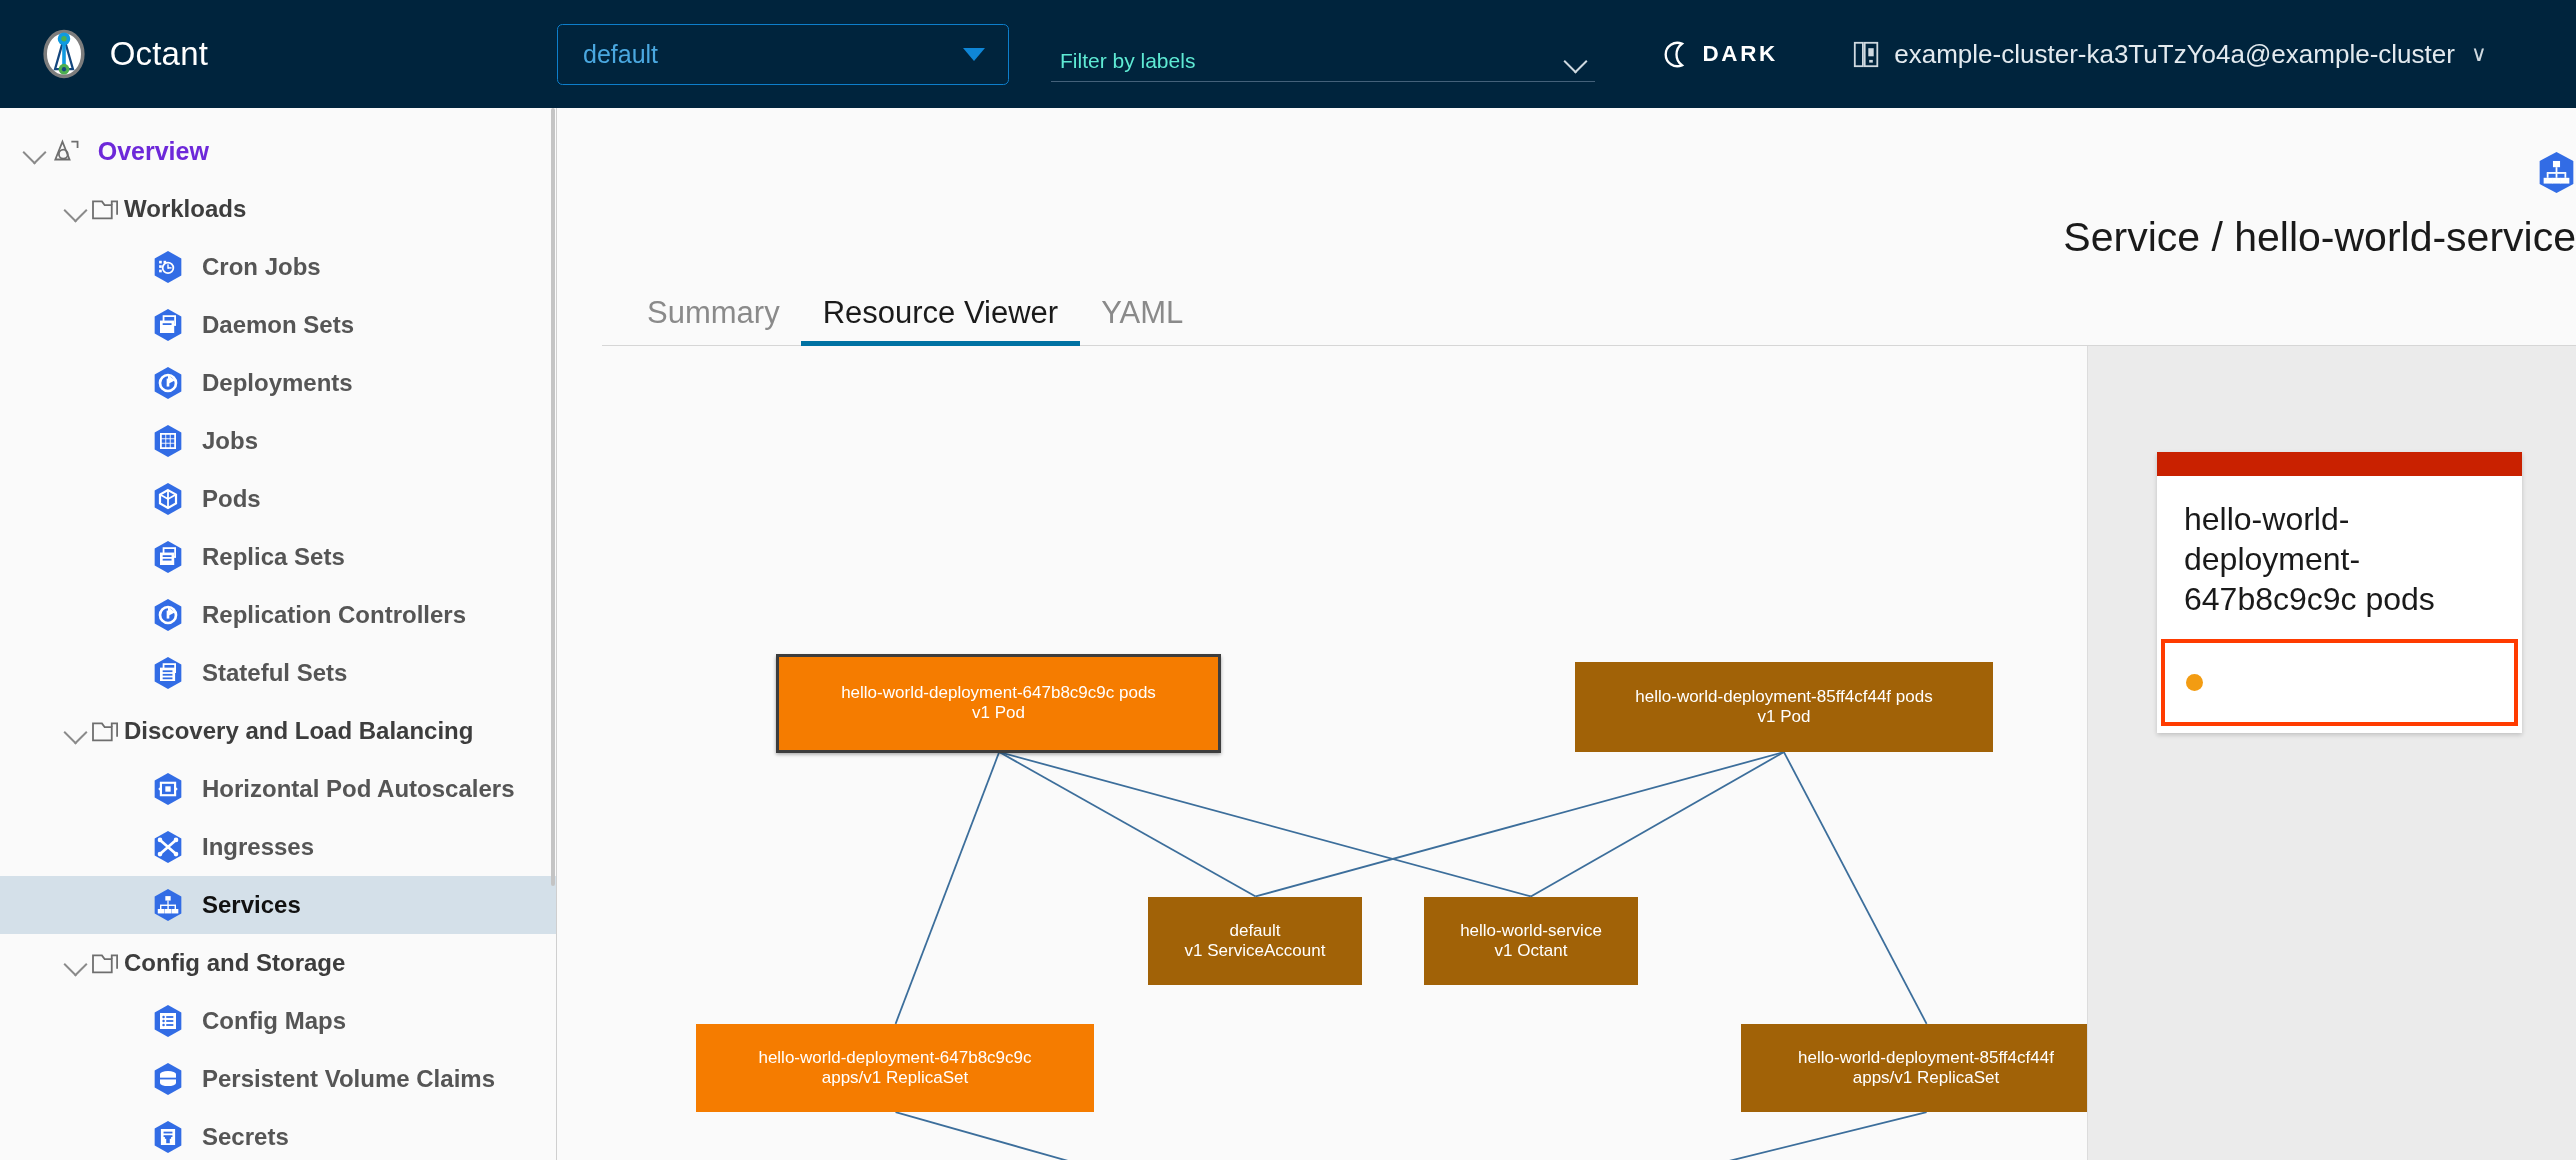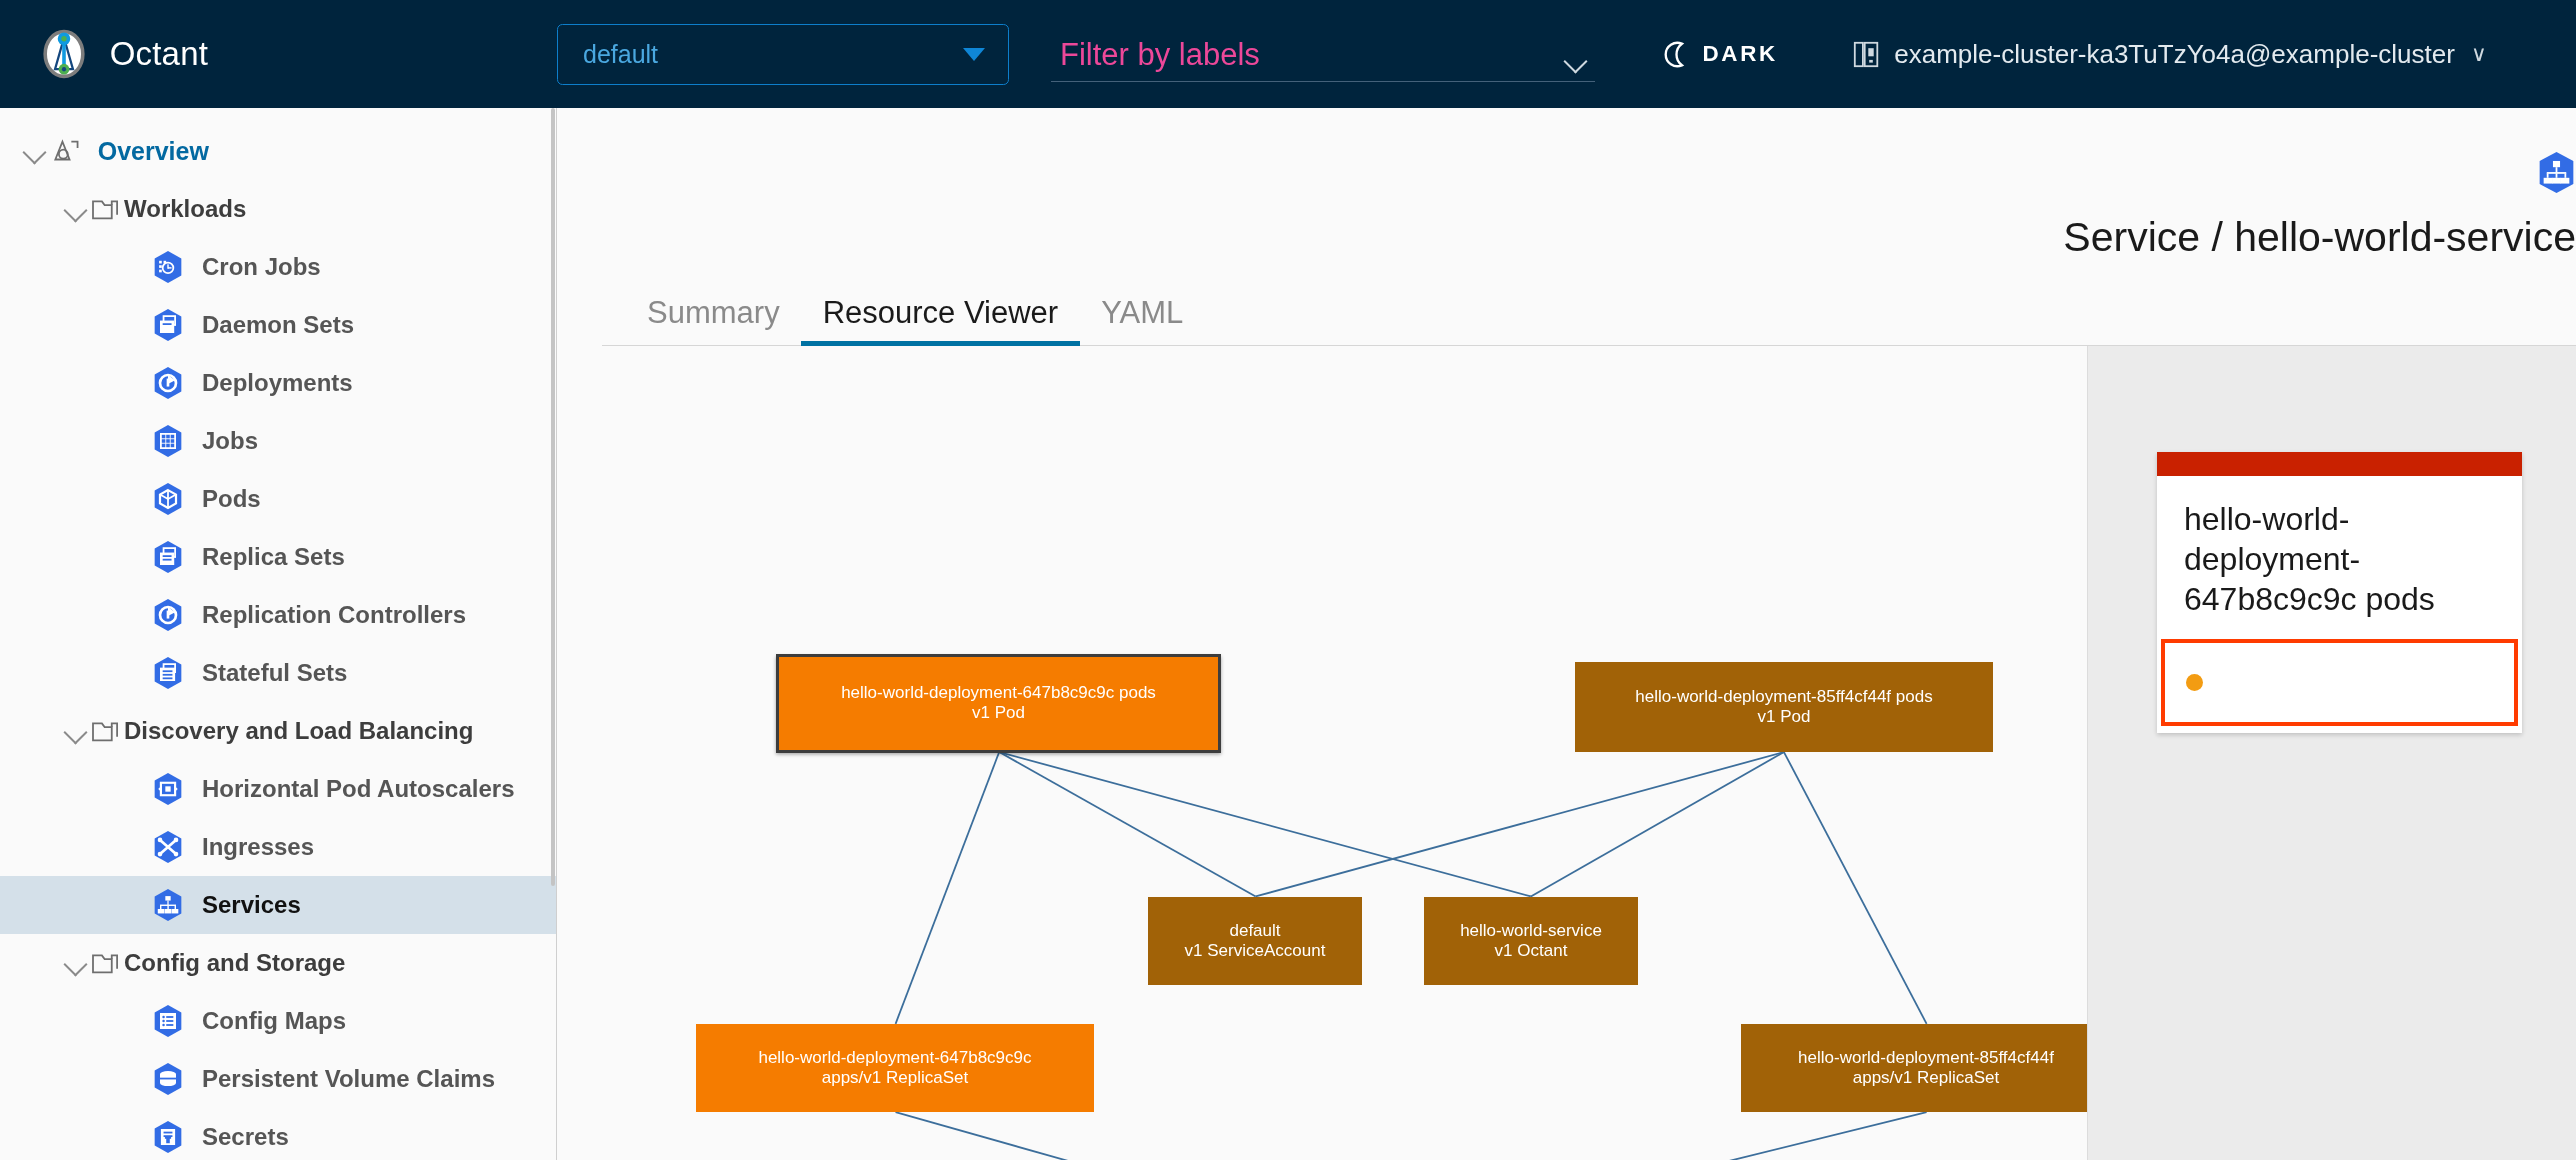--- a/index.html
+++ b/index.html
@@ -25,21 +25,21 @@
     padding: 0 23px 0 25px; color: #4aa8e0; font-size: 25px; cursor: pointer;
     background: transparent;
   }
   .ns-caret { width: 0; height: 0; border-left: 11.6px solid transparent; border-right: 11.6px solid transparent; border-top: 13.4px solid #0f86d6; }
 
   .labels-filter {
     margin-left: 42px; width: 544px; height: 55px; border-bottom: 1.8px solid #44617a;
     display: flex; align-items: flex-end; justify-content: space-between; padding: 0 7.2px 7.2px 9px;
     cursor: text;
   }
-  .labels-filter-text { color: #ec4899; font-size: 31px; }
+  .labels-filter-text { color: #5eead4; font-size: 21px; }
   .chev-down { width: 23px; height: 23px; position: relative; }
   .chev-down::before {
     content: ""; position: absolute; left: 1.8px; top: 2.7px; width: 15px; height: 15px;
     border-right: 2.7px solid #cfd9e0; border-bottom: 2.7px solid #cfd9e0; transform: rotate(45deg);
   }
 
   .theme-toggle { margin-left: 68px; display: flex; align-items: center; gap: 12.5px; cursor: pointer; }
   .moon-icon { width: 27px; height: 27px; position: relative; }
   .theme-label { color: #fff; font-size: 22.4px; font-weight: 700; letter-spacing: 2.7px; }
 
@@ -63,21 +63,21 @@
   .nav-row.selected { background: #d4e0e9; }
   .nav-caret {
     width: 30px; height: 30px; position: relative; flex: 0 0 30px;
   }
   .nav-caret::before {
     content: ""; position: absolute; left: 6.3px; top: 8px; width: 15px; height: 15px;
     border-right: 2.7px solid #8a8a8a; border-bottom: 2.7px solid #8a8a8a; transform: rotate(45deg);
   }
   .nav-label { font-size: 24px; color: #4a4a4a; }
   .nav-row.lvl0 { padding-left: 19.7px; }
-  .nav-row.lvl0 .nav-label { font-weight: 700; color: #0369a1; font-size: 25px; margin-left: 16px; }
+  .nav-row.lvl0 .nav-label { font-weight: 700; color: #6d28d9; font-size: 25px; margin-left: 16px; }
   .nav-row.lvl1 { padding-left: 61px; }
   .nav-row.lvl1 .nav-label { font-weight: 700; color: #3d3d3d; font-size: 24px; margin-left: 4px; }
   .nav-row.lvl2 { padding-left: 152px; font-weight: bold; }
   .nav-row.lvl2 .nav-label { margin-left: 18px; color: #555; font-size: 24px; }
   .nav-row.lvl2.selected .nav-label { color: #111; }
 
   .folder-icon { width: 29px; height: 25px; position: relative; flex: 0 0 29px; }
   .overview-icon { width: 32px; height: 27px; position: relative; flex: 0 0 32px; }
   .k8s-icon { width: 32px; height: 34px; flex: 0 0 32px; }
 

